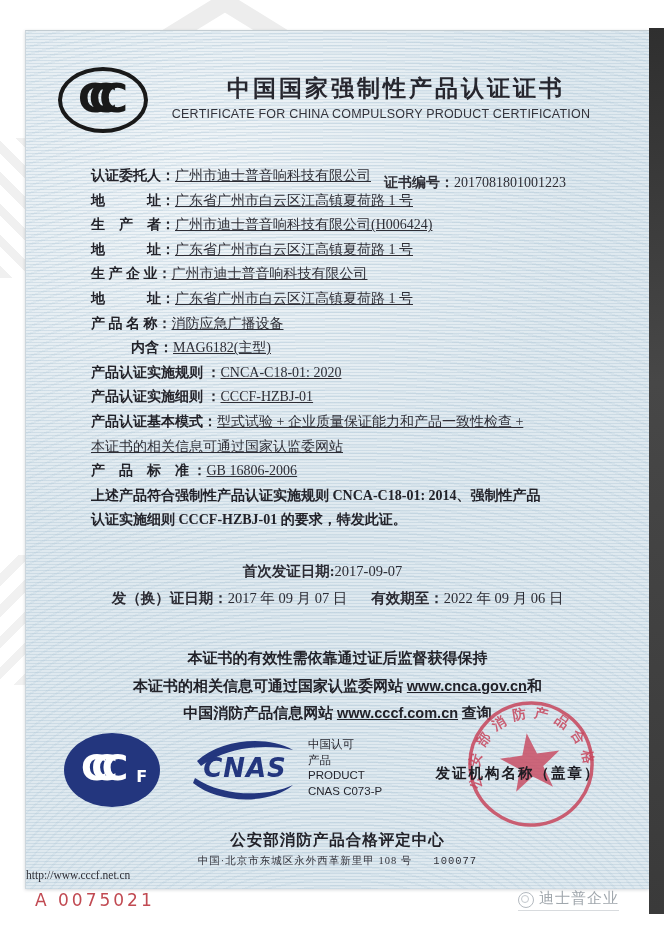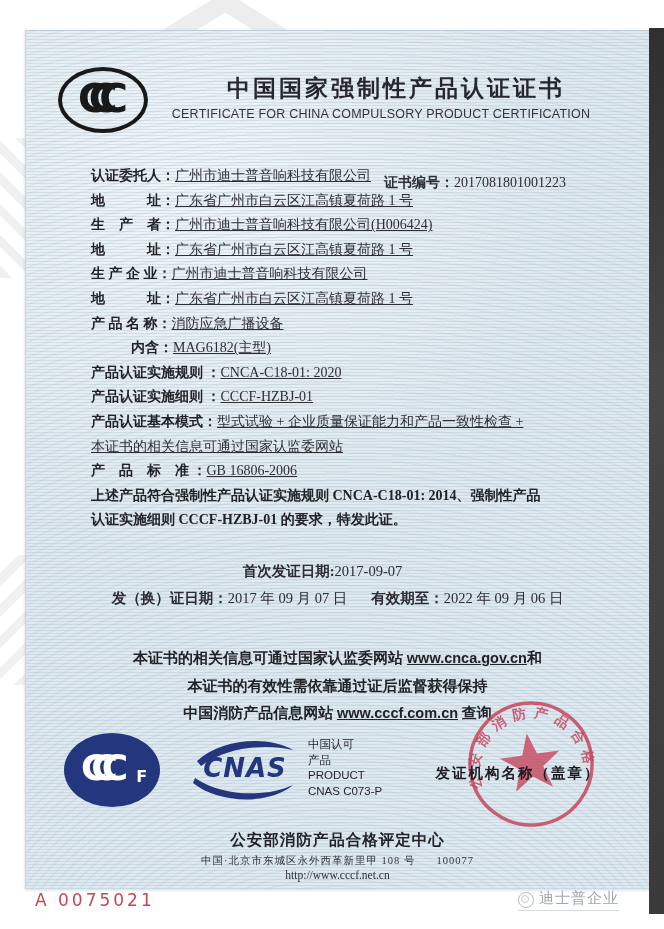--- a/index.html
+++ b/index.html
@@ -64,22 +64,22 @@
      font-family:"Liberation Sans","DejaVu Sans",sans-serif;}
   
   .stamp{position:absolute;left:438px;top:666px;width:134px;height:134px;transform:rotate(-8deg);z-index:3;}
   .stamp-label{position:absolute;left:372px;top:733px;width:240px;text-align:center;z-index:4;
      font-size:14.5px;font-weight:bold;letter-spacing:2px;color:#1c1c22;}
   
   .issuer-name{position:absolute;left:0;top:799px;width:623px;text-align:center;
      font-size:15.5px;font-weight:bold;letter-spacing:1px;color:#222229;}
   .issuer-addr{position:absolute;left:0;top:823px;width:623px;text-align:center;
      font-size:10.5px;color:#33333b;letter-spacing:1px;}
-  .issuer-addr .pc{margin-left:21px;}
-  .issuer-url{position:absolute;left:0;top:838px;width:623px;text-align:center;
+  .issuer-addr .pc{margin-left:21px;font-family:Liberation Mono, monospace;}
+  .issuer-url{position:absolute;left:0;top:838px;width:623px;
      font-size:11.5px;color:#2e2e36;}
   
   .serial{position:absolute;left:35px;top:890px;z-index:2;font-family:"DejaVu Sans",sans-serif;
      font-size:17px;letter-spacing:3px;color:#c14a52;}
   .brand{position:absolute;left:518px;top:889px;z-index:2;display:flex;align-items:flex-end;gap:5px;
      font-size:15px;color:#a0a7ad;letter-spacing:1px;border-bottom:1px solid #d8dbde;padding-bottom:2px;}
   .brand-icon{width:14px;height:14px;border:1.5px solid #b4bac0;border-radius:50%;position:relative;display:inline-block;}
   .brand-icon:after{content:"";position:absolute;left:2px;top:2px;width:6px;height:6px;
      border:1.5px solid #c3c8cd;border-radius:50%;}
 </style>
@@ -119,22 +119,22 @@
     <div class="frow"><span class="flabel">产　品　标　准 ：</span><span class="fvalue">GB 16806-2006</span></div>
     <div class="frow"><span class="bold">上述产品符合强制性产品认证实施规则 CNCA-C18-01: 2014、强制性产品</span><br><span class="bold">认证实施细则 CCCF-HZBJ-01 的要求，特发此证。</span></div>
   </div>
 
   <div class="dates">
     <div class="first"><span class="lab">首次发证日期:</span><span>2017-09-07</span></div>
     <div><span class="lab">发（换）证日期：</span><span>2017 年 09 月 07 日</span><span class="gap"></span><span class="lab">有效期至：</span><span>2022 年 09 月 06 日</span></div>
   </div>
 
   <div class="notice">
+    <div>本证书的有效性需依靠通过证后监督获得保持</div>
     <div><span>本证书的相关信息可通过国家认监委网站</span> <span class="ulink">www.cnca.gov.cn</span><span>和</span></div>
-    <div>本证书的有效性需依靠通过证后监督获得保持</div>
     <div><span>中国消防产品信息网站</span> <span class="ulink">www.cccf.com.cn</span> <span>查询</span></div>
   </div>
 
   <div class="cccf">
     <span class="cccf-letters">CCC</span>
     <span class="cccf-f">F</span>
   </div>
   <div class="cnas">
     <svg width="108" height="64">
       <path d="M8,22 C32,0 78,-4 104,11 C74,4 36,9 12,27 Z" fill="#23367e"></path>

